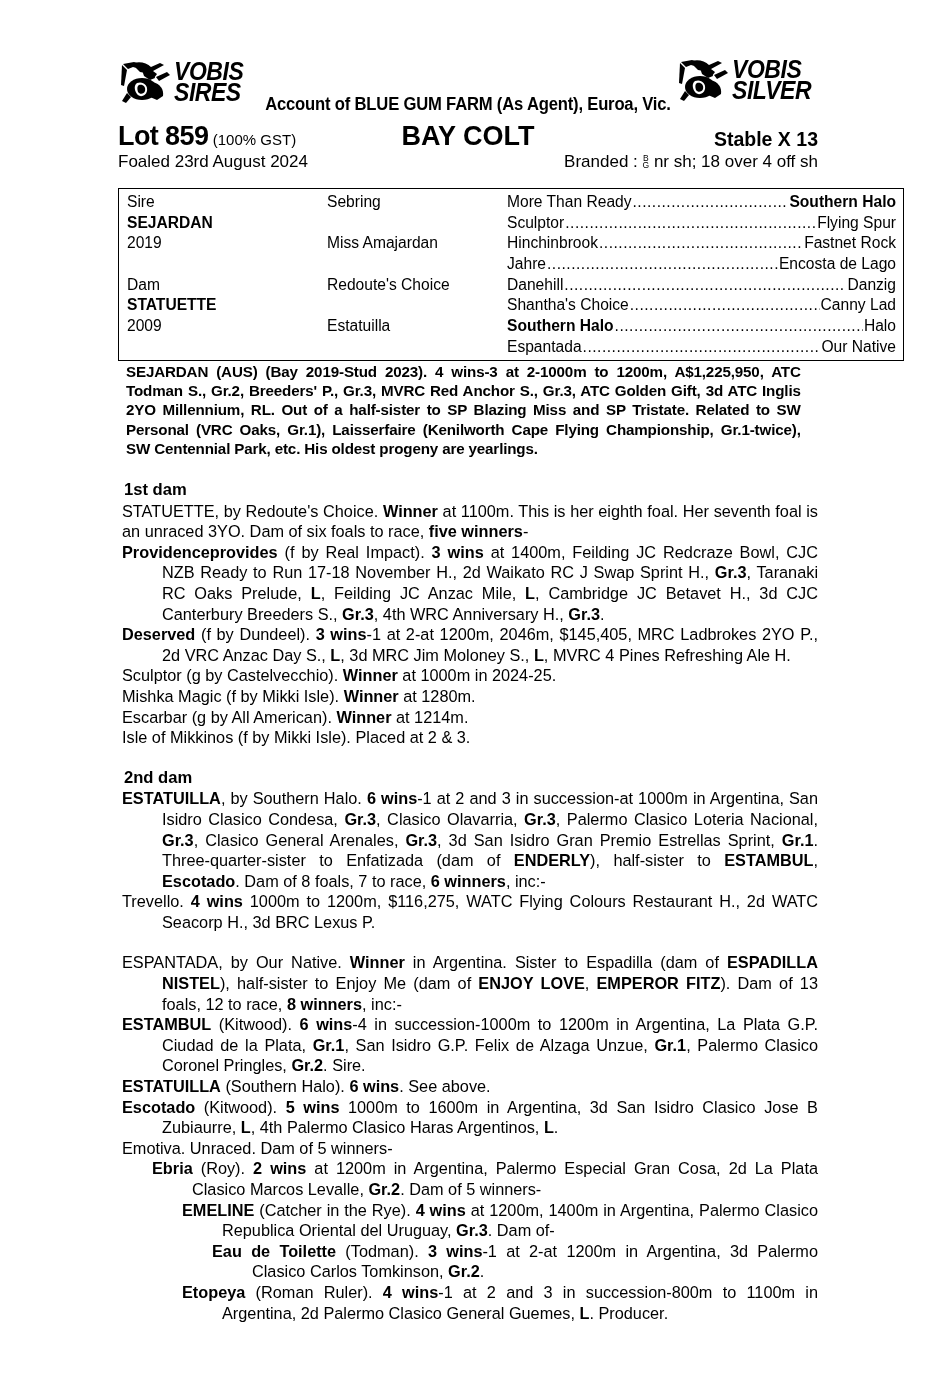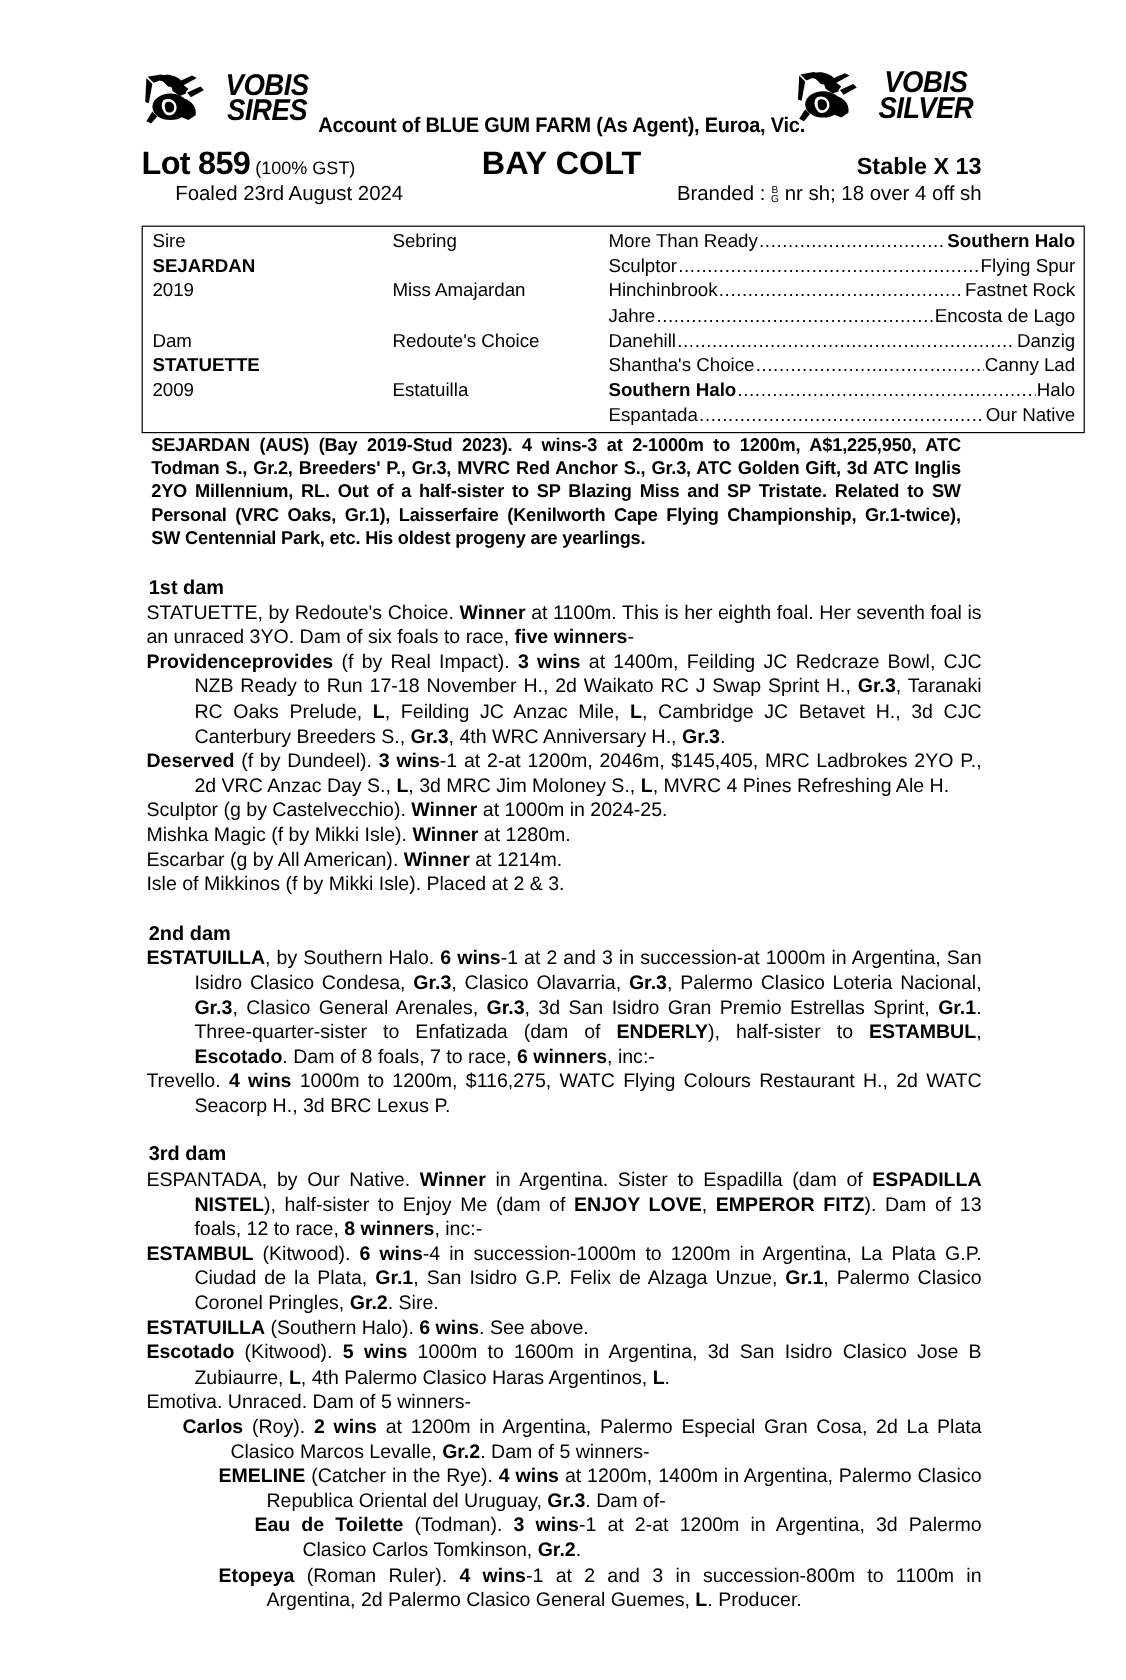--- a/index.html
+++ b/index.html
@@ -31,22 +31,21 @@
   
   .hdr {
     position: relative;
     height: 120px;
   }
   .logo {
     position: absolute;
     top: 0;
     display: flex;
     align-items: center;
-    gap: 16px;
-    text-align: center;
+    gap: 2px;
   }
   .logo-left  { left: 2px;  top: 8px; }
   .logo-right { right: 0px; top: 6px; }
   .logo svg { display: block; }
   .logo-word {
     font-family: "Liberation Sans", sans-serif;
     font-weight: bold;
     font-style: italic;
     line-height: 0.84;
     letter-spacing: -0.5px;
@@ -113,21 +112,20 @@
     left: 0;
     right: 0;
     top: 100px;
     font-size: 17px;
     height: 24px;
   }
   .foaled {
     position: absolute;
     left: 0;
     top: 0;
-    margin-left: 28px;
   }
   .branded {
     position: absolute;
     right: 0;
     top: 0;
     white-space: nowrap;
     margin-left: 27px;
   }
   .brandmark {
     display: inline-block;
@@ -380,26 +378,25 @@
         <div class="entry i1"><span class="b">Deserved</span><span> (f by Dundeel). </span><span class="b">3 wins</span><span>-1 at 2-at 1200m, 2046m, $145,405, MRC Ladbrokes 2YO P., 2d VRC Anzac Day S., </span><span class="b">L</span><span>, 3d MRC Jim Moloney S., </span><span class="b">L</span><span>, MVRC 4 Pines Refreshing Ale H.</span></div>
         <div class="entry i0 nojust"><span>Sculptor (g by Castelvecchio). </span><span class="b">Winner</span><span> at 1000m in 2024-25.</span></div>
         <div class="entry i0 nojust"><span>Mishka Magic (f by Mikki Isle). </span><span class="b">Winner</span><span> at 1280m.</span></div>
         <div class="entry i0 nojust"><span>Escarbar (g by All American). </span><span class="b">Winner</span><span> at 1214m.</span></div>
         <div class="entry i0 nojust"><span>Isle of Mikkinos (f by Mikki Isle). Placed at 2 &amp; 3.</span></div>
         <div class="gap"></div>
         <div class="damhead">2nd dam</div>
         <div class="entry i1"><span class="b">ESTATUILLA</span><span>, by Southern Halo. </span><span class="b">6 wins</span><span>-1 at 2 and 3 in succession-at 1000m in Argentina, San Isidro Clasico Condesa, </span><span class="b">Gr.3</span><span>, Clasico Olavarria, </span><span class="b">Gr.3</span><span>, Palermo Clasico Loteria Nacional, </span><span class="b">Gr.3</span><span>, Clasico General Arenales, </span><span class="b">Gr.3</span><span>, 3d San Isidro Gran Premio Estrellas Sprint, </span><span class="b">Gr.1</span><span>. Three-quarter-sister to Enfatizada (dam of </span><span class="b">ENDERLY</span><span>), half-sister to </span><span class="b">ESTAMBUL</span><span>, </span><span class="b">Escotado</span><span>. Dam of 8 foals, 7 to race, </span><span class="b">6 winners</span><span>, inc:-</span></div>
         <div class="entry i1"><span>Trevello. </span><span class="b">4 wins</span><span> 1000m to 1200m, $116,275, WATC Flying Colours Restaurant H., 2d WATC Seacorp H., 3d BRC Lexus P.</span></div>
         <div class="gap"></div>
-        <div class="damhead">3rd dam</div>
         <div class="entry i1"><span>ESPANTADA, by Our Native. </span><span class="b">Winner</span><span> in Argentina. Sister to Espadilla (dam of </span><span class="b">ESPADILLA NISTEL</span><span>), half-sister to Enjoy Me (dam of </span><span class="b">ENJOY LOVE</span><span>, </span><span class="b">EMPEROR FITZ</span><span>). Dam of 13 foals, 12 to race, </span><span class="b">8 winners</span><span>, inc:-</span></div>
         <div class="entry i1"><span class="b">ESTAMBUL</span><span> (Kitwood). </span><span class="b">6 wins</span><span>-4 in succession-1000m to 1200m in Argentina, La Plata G.P. Ciudad de la Plata, </span><span class="b">Gr.1</span><span>, San Isidro G.P. Felix de Alzaga Unzue, </span><span class="b">Gr.1</span><span>, Palermo Clasico Coronel Pringles, </span><span class="b">Gr.2</span><span>. Sire.</span></div>
         <div class="entry i1 nojust"><span class="b">ESTATUILLA</span><span> (Southern Halo). </span><span class="b">6 wins</span><span>. See above.</span></div>
         <div class="entry i1"><span class="b">Escotado</span><span> (Kitwood). </span><span class="b">5 wins</span><span> 1000m to 1600m in Argentina, 3d San Isidro Clasico Jose B Zubiaurre, </span><span class="b">L</span><span>, 4th Palermo Clasico Haras Argentinos, </span><span class="b">L</span><span>.</span></div>
         <div class="entry i0 nojust"><span>Emotiva. Unraced. Dam of 5 winners-</span></div>
-        <div class="entry i2"><span class="b">Carlos</span><span> (Roy). </span><span class="b">2 wins</span><span> at 1200m in Argentina, Palermo Especial Gran Cosa, 2d La Plata Clasico Marcos Levalle, </span><span class="b">Gr.2</span><span>. Dam of 5 winners-</span></div>
+        <div class="entry i2"><span class="b">Ebria</span><span> (Roy). </span><span class="b">2 wins</span><span> at 1200m in Argentina, Palermo Especial Gran Cosa, 2d La Plata Clasico Marcos Levalle, </span><span class="b">Gr.2</span><span>. Dam of 5 winners-</span></div>
         <div class="entry i3"><span class="b">EMELINE</span><span> (Catcher in the Rye). </span><span class="b">4 wins</span><span> at 1200m, 1400m in Argentina, Palermo Clasico Republica Oriental del Uruguay, </span><span class="b">Gr.3</span><span>. Dam of-</span></div>
         <div class="entry i4"><span class="b">Eau de Toilette</span><span> (Todman). </span><span class="b">3 wins</span><span>-1 at 2-at 1200m in Argentina, 3d Palermo Clasico Carlos Tomkinson, </span><span class="b">Gr.2</span><span>.</span></div>
         <div class="entry i3"><span class="b">Etopeya</span><span> (Roman Ruler). </span><span class="b">4 wins</span><span>-1 at 2 and 3 in succession-800m to 1100m in Argentina, 2d Palermo Clasico General Guemes, </span><span class="b">L</span><span>. Producer.</span></div>
       </div>
 
  </div>
 </div>
 
 </body></html>

